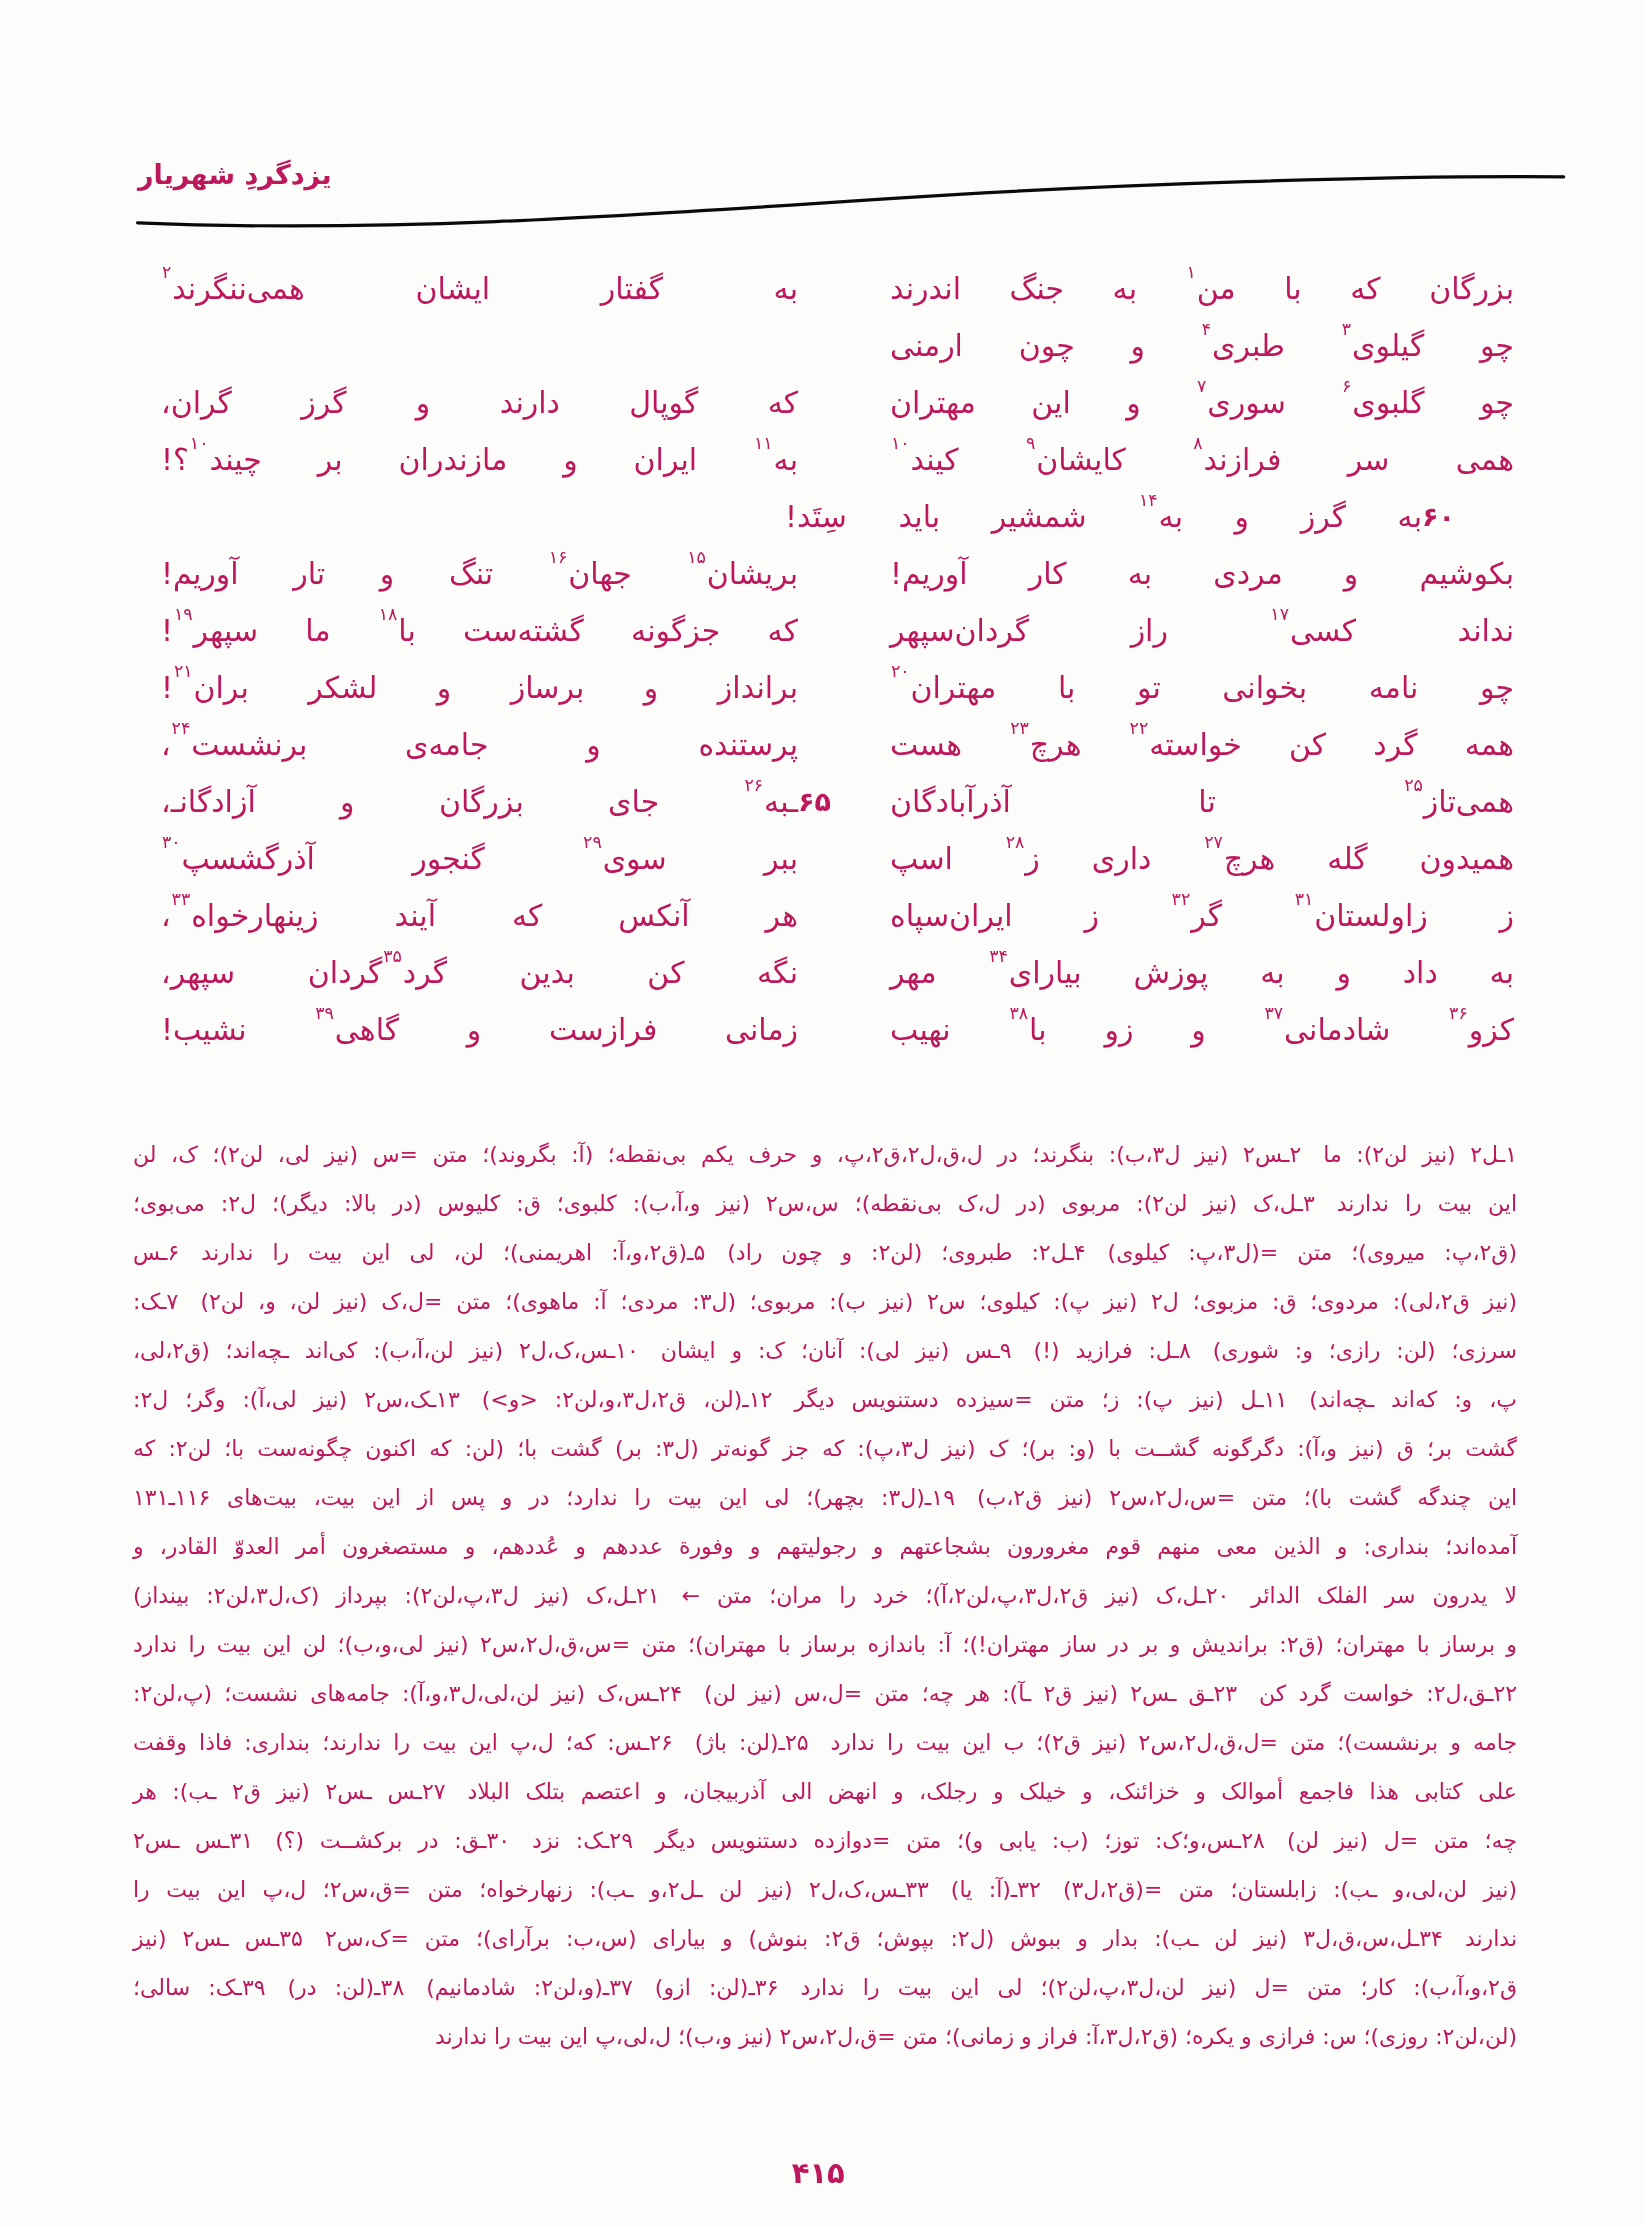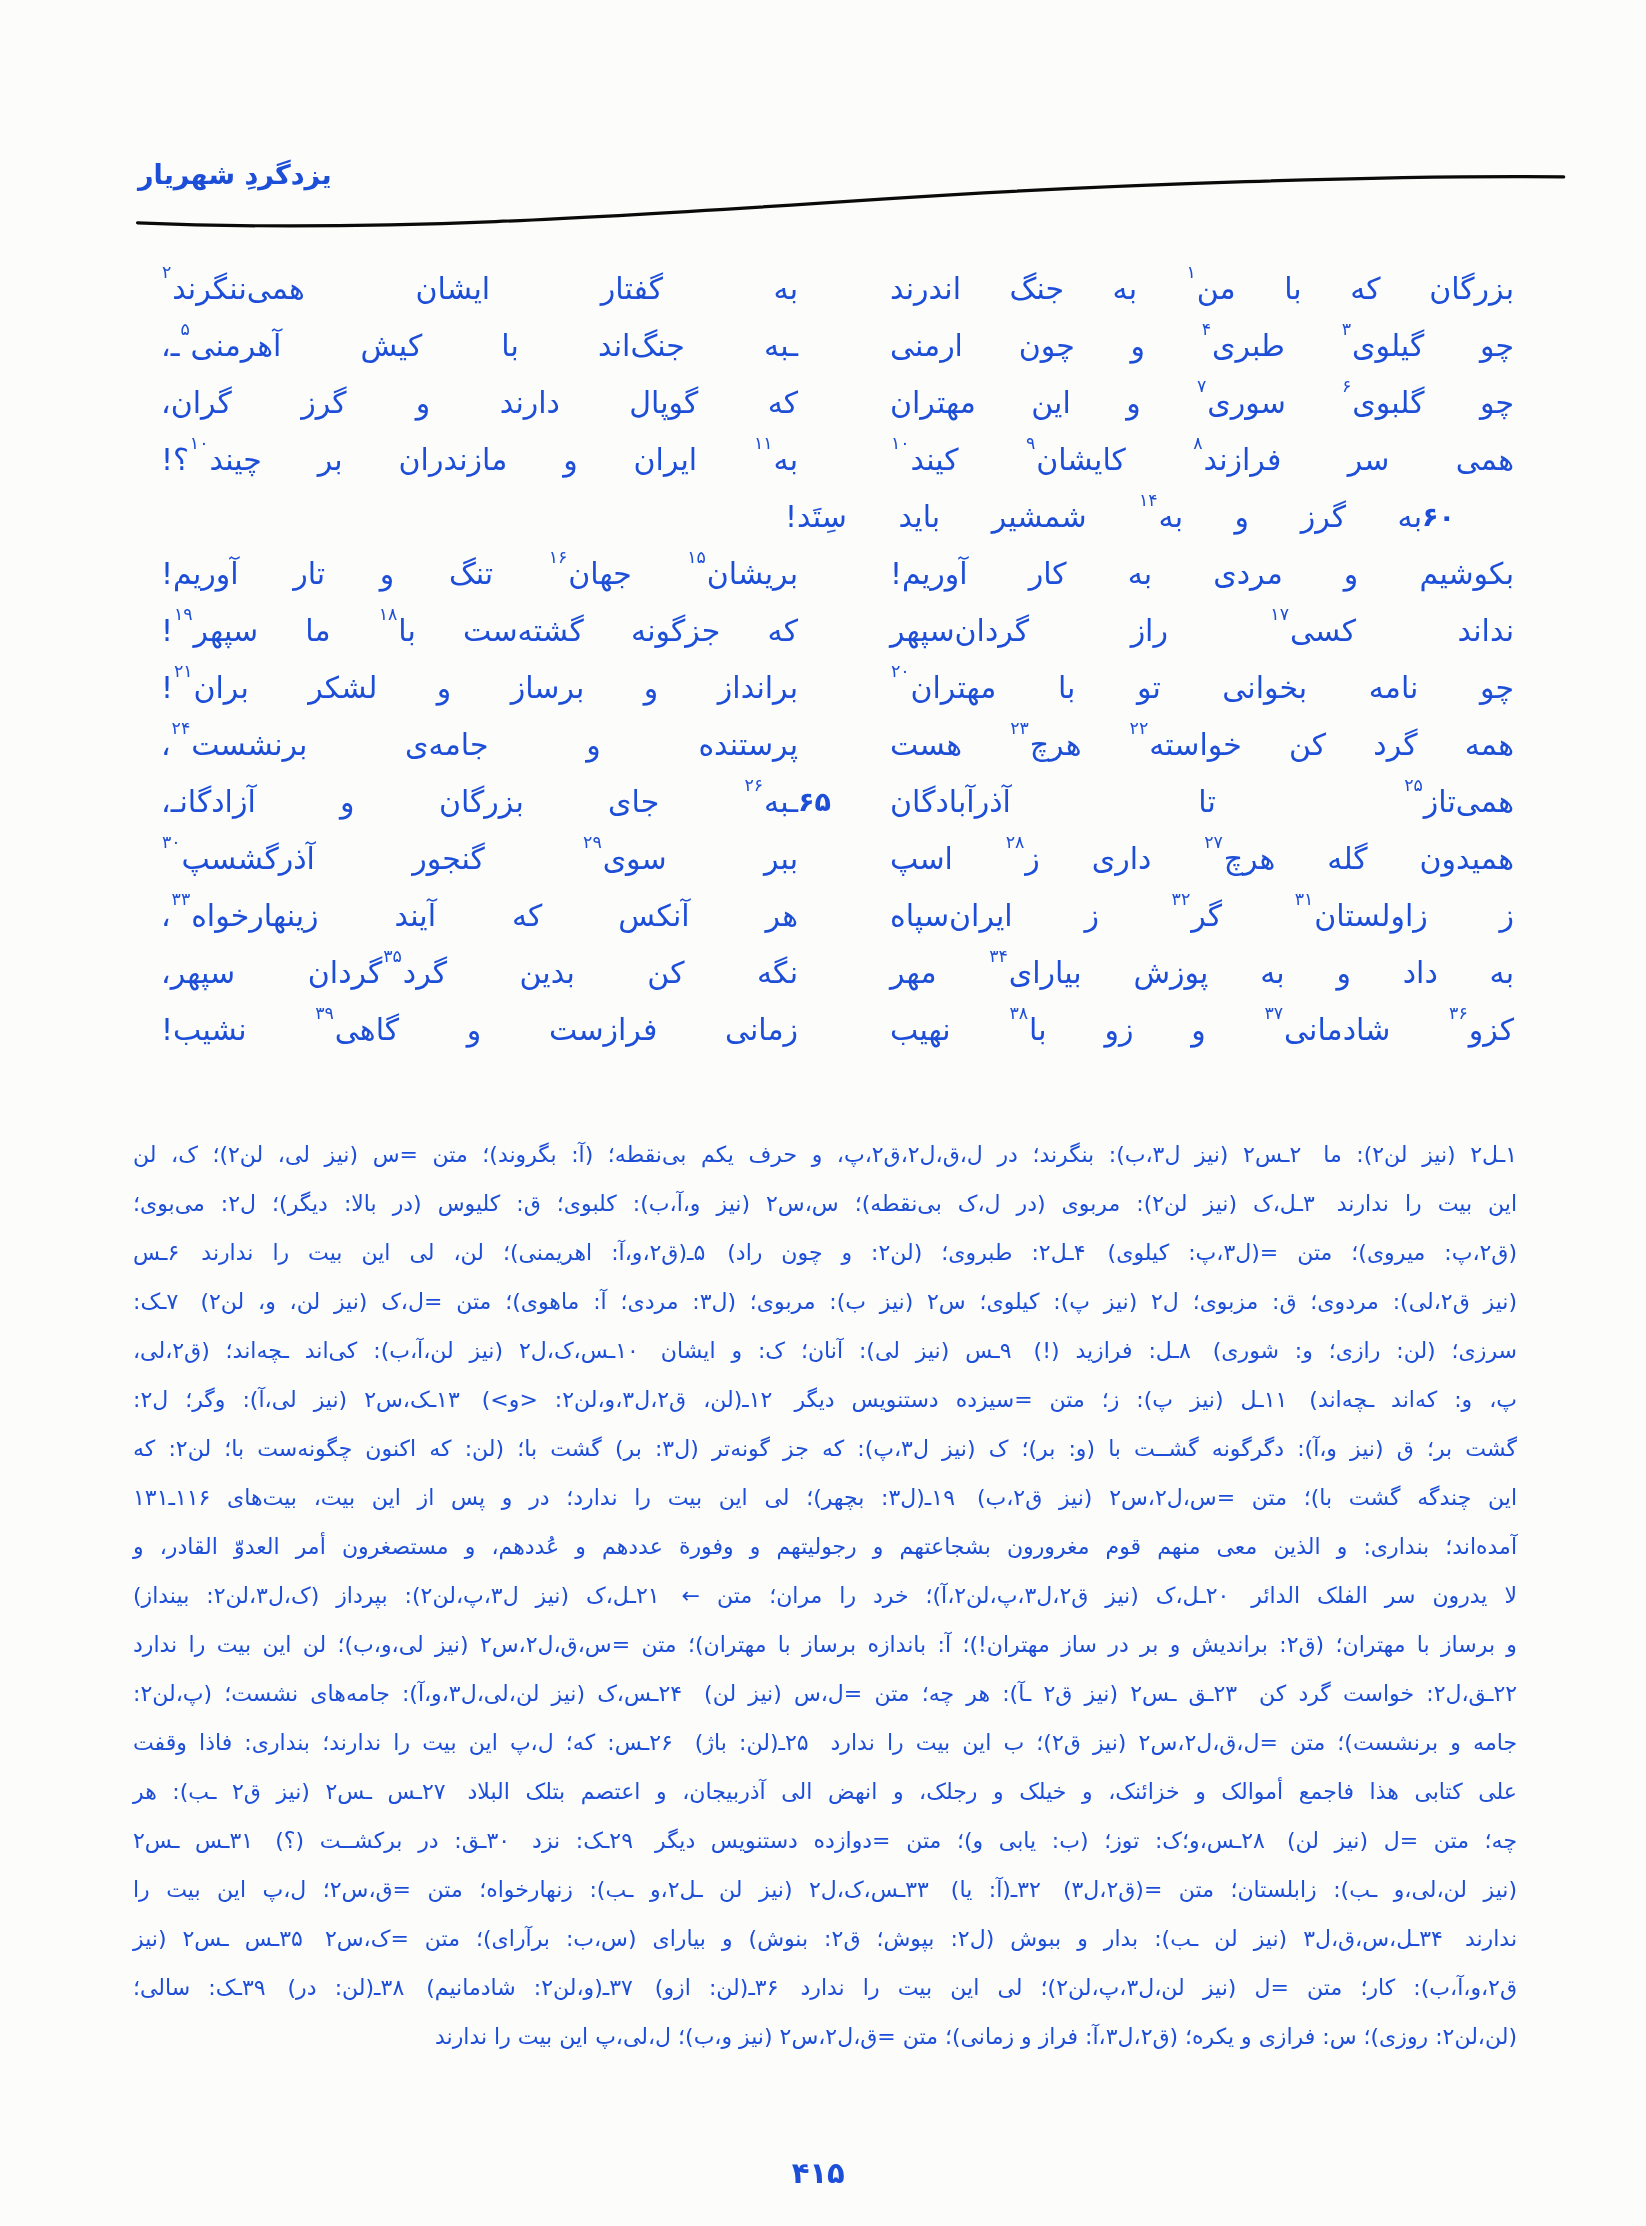--- a/index.html
+++ b/index.html
@@ -1,21 +1,21 @@
 <!DOCTYPE html>
 <html lang="fa" style="font-size:14.8px"><head>
 <meta charset="utf-8">
 <style>
   html,body{margin:0;padding:0;background:#e8e8e4;}
   .page{
     position:relative;
     width:1647px;height:2226px;
     margin:0 auto;
     background:#fcfcfa;
-    color:#1d4ed8;
+    color:#be185d;
     font-family:"DejaVu Sans",sans-serif;
     overflow:hidden;
   }
   
   .running-head{
     position:absolute;left:138px;top:159px;
     font-size:27px;font-weight:bold;
     direction:rtl;
   }
   .head-rule{
@@ -95,21 +95,20 @@
       <span></span>
     </div>
     <div class="hem hem-left"><span>به گفتار ایشان همی‌ننگرند</span><sup>۲</sup></div>
   </div>
 
   <div class="verse-row">
     <div class="hem hem-right"><span>چو گیلوی</span><sup>۳</sup><span> طبری</span><sup>۴</sup><span> و چون ارمنی</span></div>
     <div class="gutter">
       <span></span>
     </div>
-    <div class="hem hem-left"><span>ـبه جنگ‌اند با کیش آهرمنی</span><sup>۵</sup><span>ـ،</span></div>
   </div>
 
   <div class="verse-row">
     <div class="hem hem-right"><span>چو گلبوی</span><sup>۶</sup><span> سوری</span><sup>۷</sup><span> و این مهتران</span></div>
     <div class="gutter">
       <span></span>
     </div>
     <div class="hem hem-left"><span>که گوپال دارند و گرز گران،</span></div>
   </div>
 

